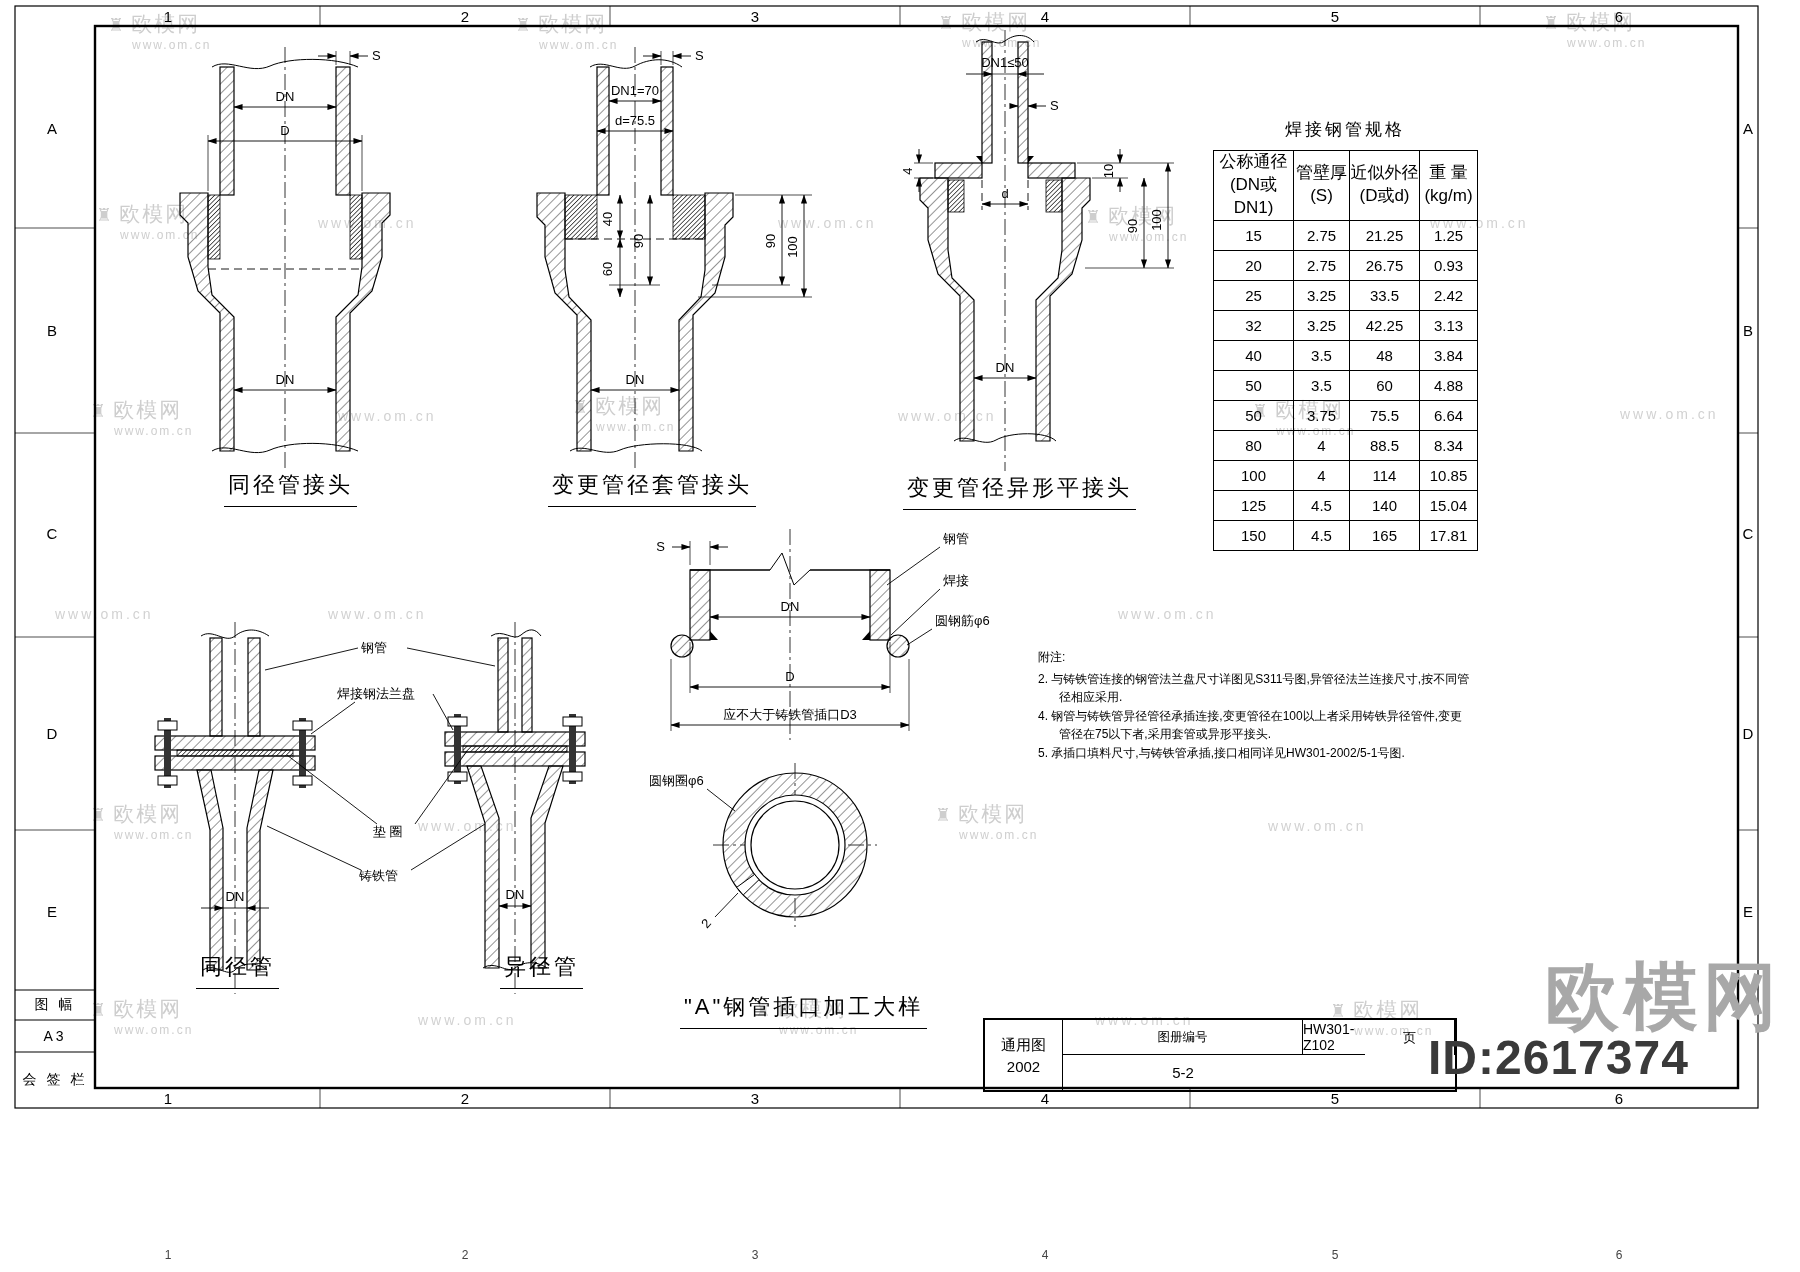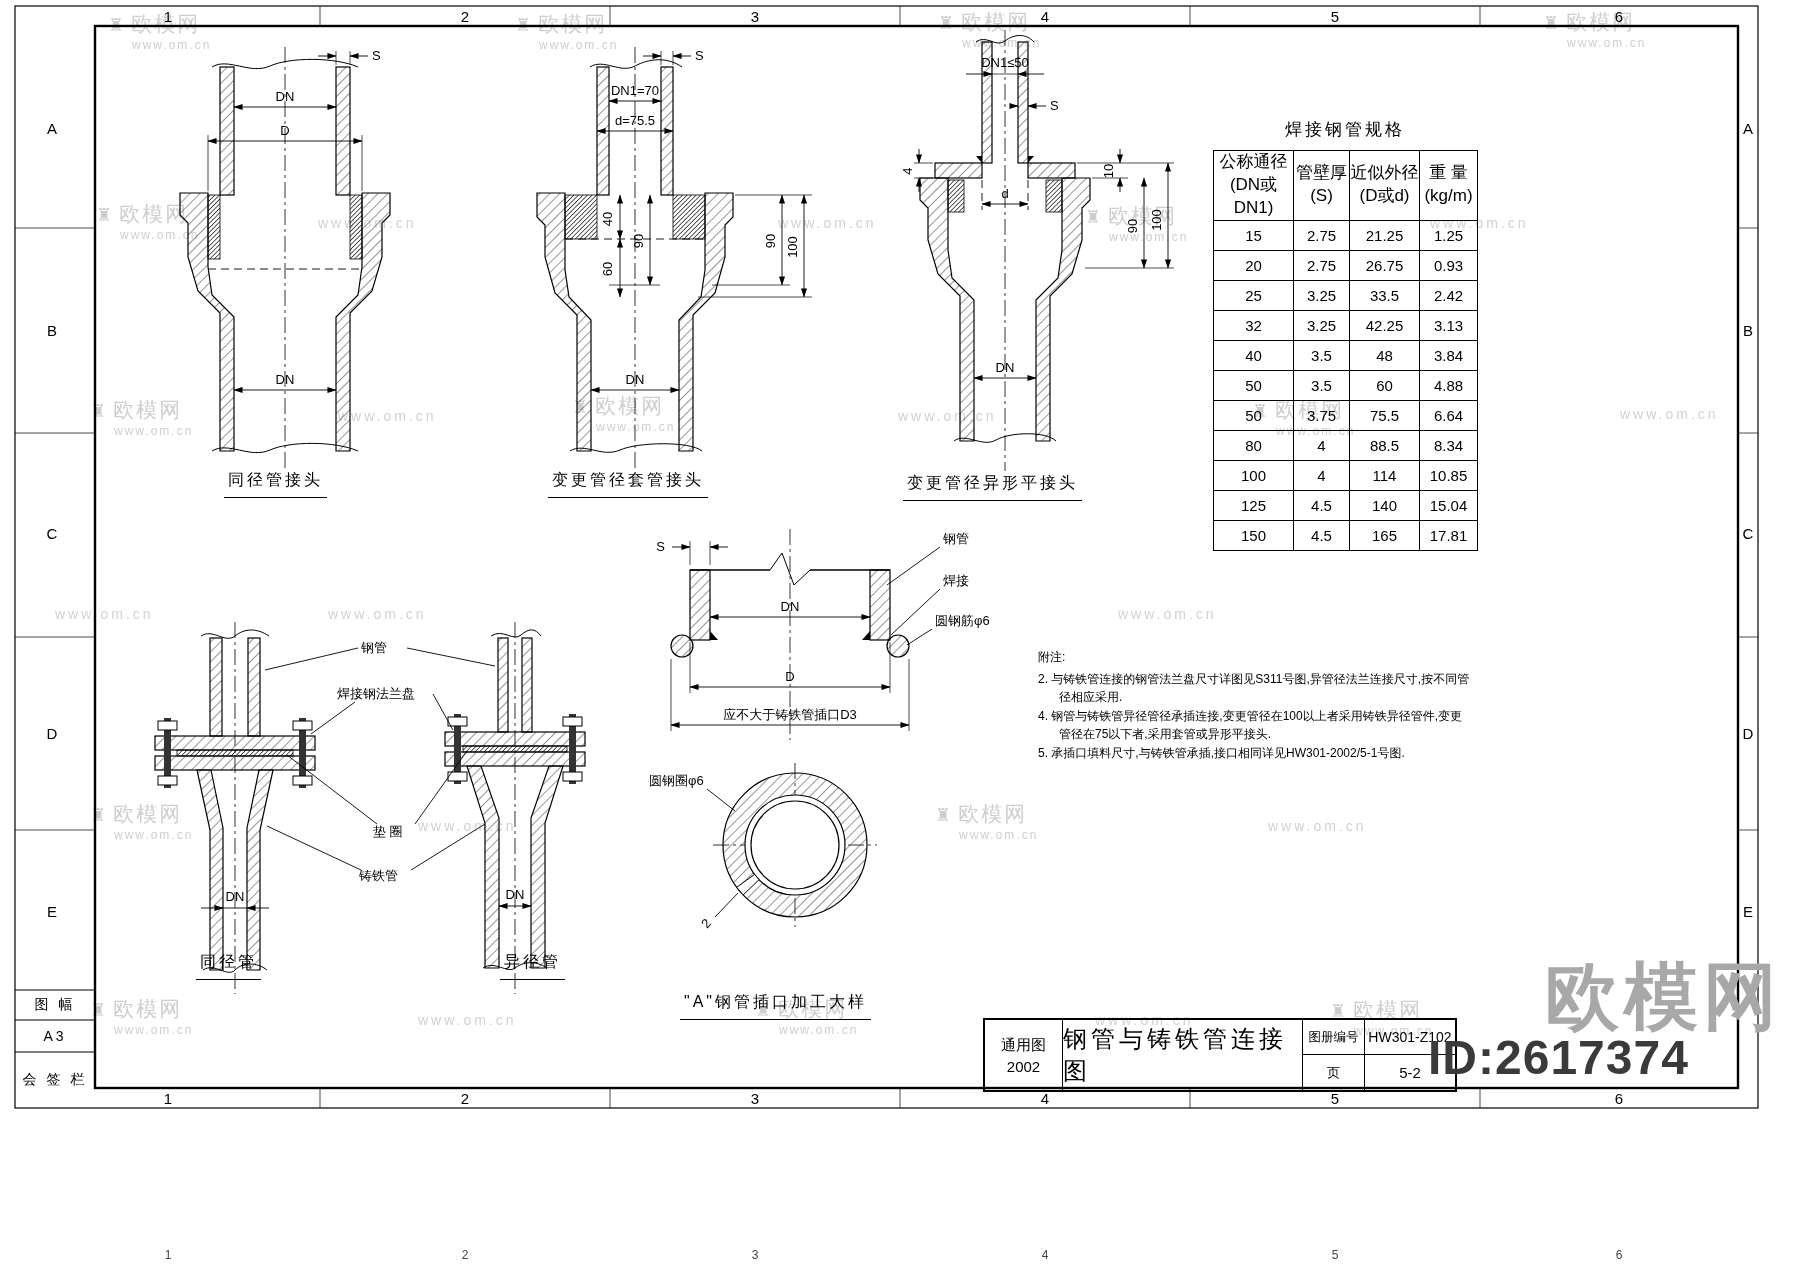--- a/index.html
+++ b/index.html
@@ -11,21 +11,21 @@
   .ol{stroke:#000;stroke-width:1.3;fill:none}
   .brk{stroke:#000;stroke-width:1;fill:none}
   .cl{stroke:#000;stroke-width:.8;stroke-dasharray:16 4 3 4;fill:none}
   .hid{stroke:#000;stroke-width:.9;stroke-dasharray:8 5;fill:none}
   .dim{stroke:#000;stroke-width:.9;fill:none}
   .ext{stroke:#000;stroke-width:.7;fill:none}
   .ldr{stroke:#000;stroke-width:.9;fill:none}
   .hatched{fill:url(#h1);stroke:#000;stroke-width:1.2}
   .gasket{fill:url(#h2);stroke:#000;stroke-width:.8}
   .nut{fill:#fff;stroke:#000;stroke-width:1}
-  .cap{position:absolute;font-size:16px;letter-spacing:3px;border-bottom:1.5px solid #000;
+  .cap{position:absolute;font-size:22px;letter-spacing:3px;border-bottom:1.5px solid #000;
        padding:0 4px 6px;white-space:nowrap}
   .grid-label{position:absolute;font-size:15px;transform:translate(-50%,-50%)}
   .frame-box{position:absolute;display:flex;align-items:center;justify-content:center;
              font-size:14px;letter-spacing:3px;text-align:center}
   .tbl-title{position:absolute;font-size:17px;letter-spacing:3px;text-align:center}
   table.spec{position:absolute;border-collapse:collapse;table-layout:fixed;background:#fff0}
   table.spec th,table.spec td{border:1.4px solid #000;text-align:center;font-weight:normal;padding:0}
   table.spec th{font-size:17px;white-space:pre-line;height:52px;line-height:1.35}
   table.spec td{font-size:15px;height:29px}
   .notes{position:absolute;width:436px;font-size:12px;line-height:1.55}
@@ -543,21 +543,20 @@
     <div class="it">2. 与铸铁管连接的钢管法兰盘尺寸详图见S311号图,异管径法兰连接尺寸,按不同管径相应采用.</div>
     <div class="it">4. 钢管与铸铁管异径管径承插连接,变更管径在100以上者采用铸铁异径管件,变更管径在75以下者,采用套管或异形平接头.</div>
     <div class="it">5. 承插口填料尺寸,与铸铁管承插,接口相同详见HW301-2002/5-1号图.</div>
   </div>
 
   <div class="tblock" style="left:983px;top:1018px;width:470px;height:70px;grid-template-columns:78px 240px 62px 90px;grid-template-rows:1fr 1fr">
     <div style="grid-row:1/3;border-right:1.6px solid #000;flex-direction:column;font-size:15px;gap:3px">
       <span>通用图</span>
       <span>2002</span>
     </div>
-    <div style="grid-row:1/3;border-right:1.6px solid #000;font-size:24px;letter-spacing:4px">钢管与铸铁管连接图</div>
     <div style="border-right:1.6px solid #000;border-bottom:1.6px solid #000;font-size:12.5px">图册编号</div>
     <div style="border-bottom:1.6px solid #000;font-size:14px">HW301-Z102</div>
     <div style="border-right:1.6px solid #000;font-size:13px">页</div>
     <div style="font-size:15px">5-2</div>
   </div>
 
   <div class="wm-big" style="left:1545px;top:948px">欧模网</div>
   <div class="wm-id" style="left:1428px;top:1030px">ID:2617374</div>
 
   <div class="mini-num" style="left:168px;top:1248px">1</div>

